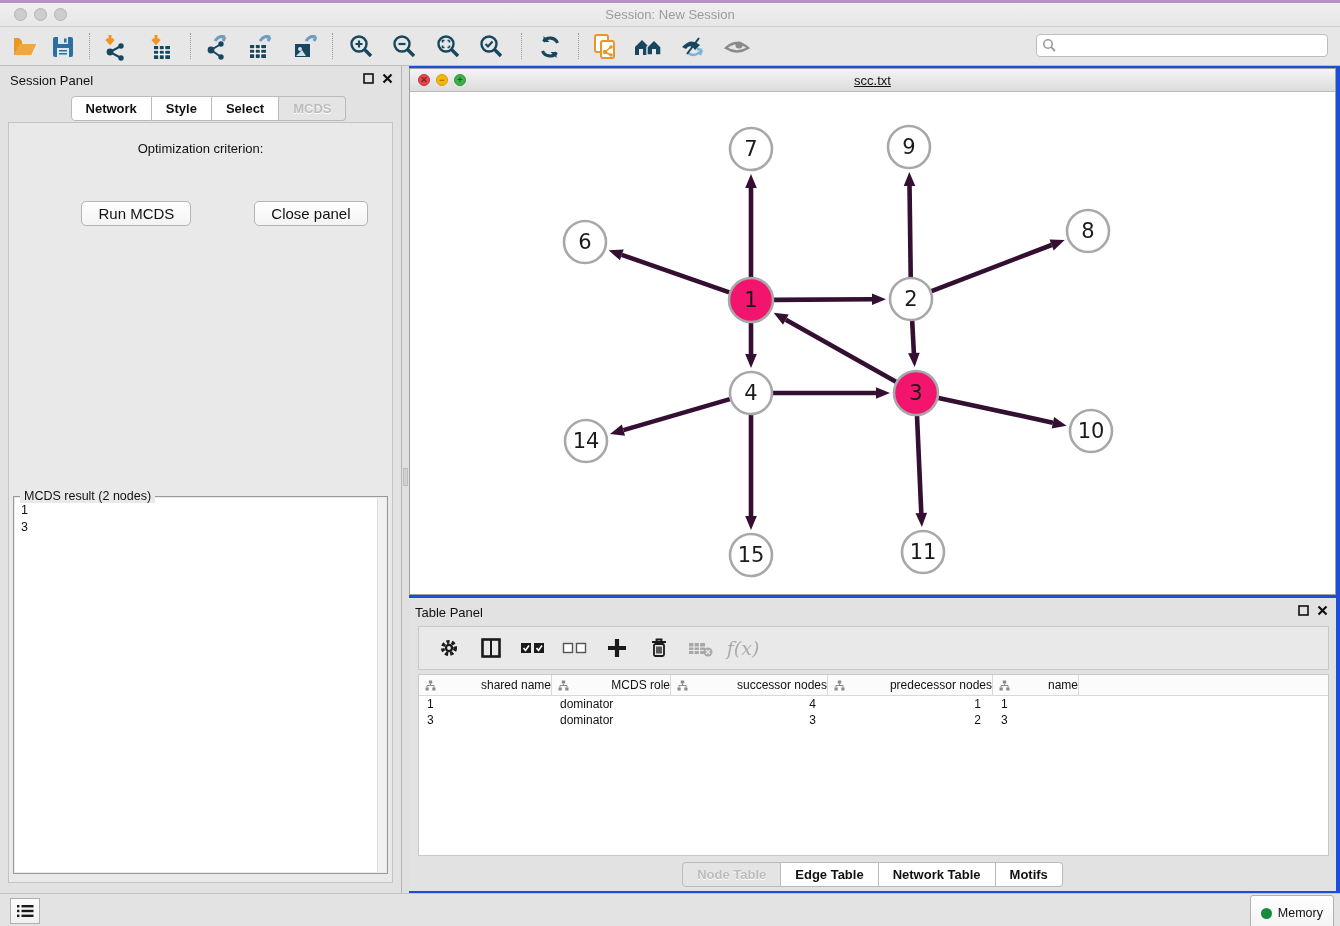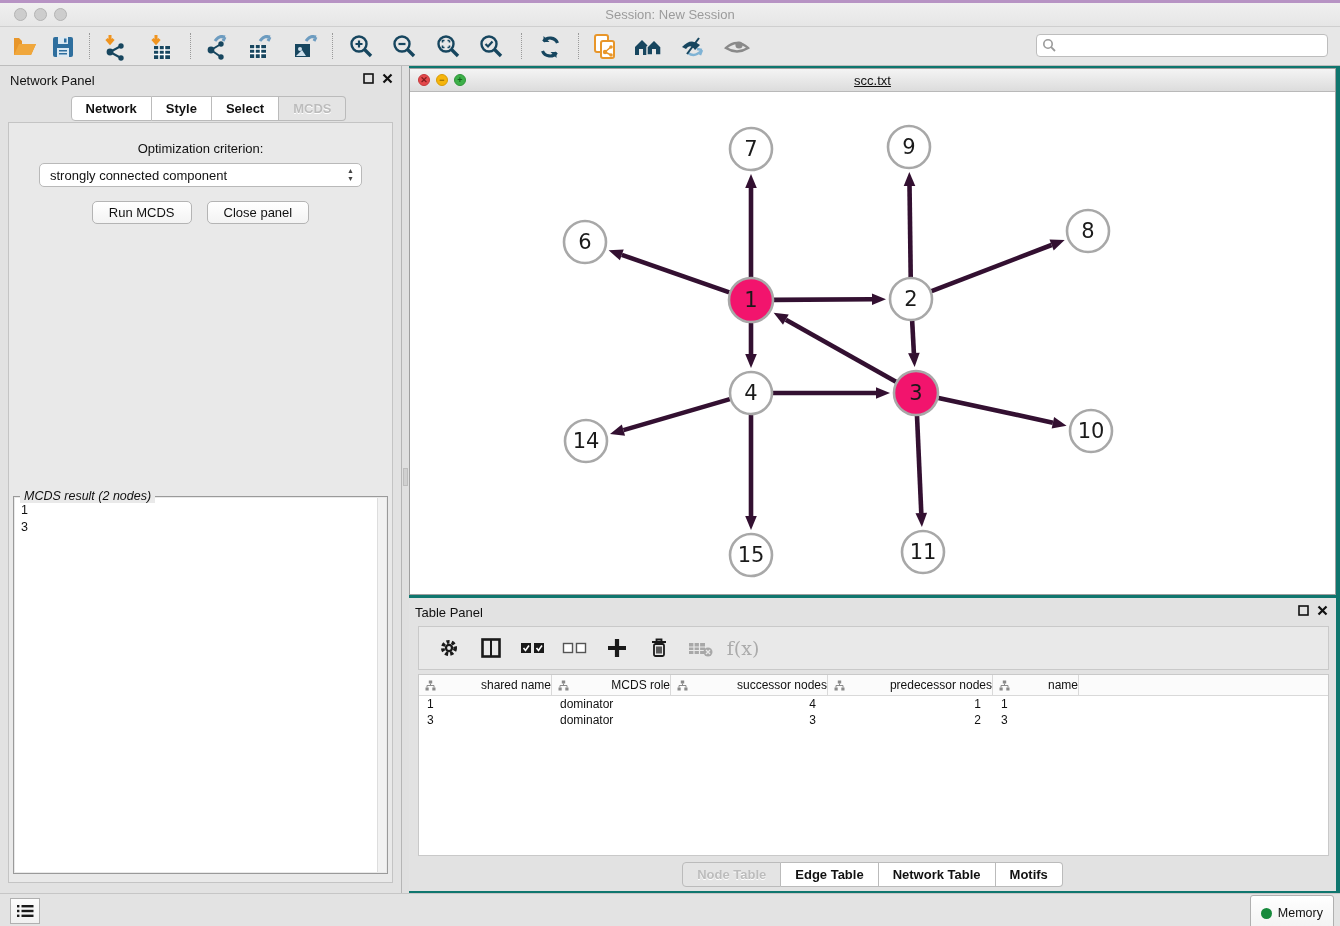--- a/index.html
+++ b/index.html
@@ -1,17 +1,17 @@
 <!DOCTYPE html>
 <html><head>
 <meta charset="utf-8">
 <style>
   * { margin:0; padding:0; box-sizing:border-box; }
   html,body { width:1340px; height:926px; font-family:"Liberation Sans", sans-serif; background:#e4e4e4; overflow:hidden; }
-  #app { position:relative; width:1340px; height:926px; background:#0f766e; border-top:3px solid #b793c4; }
+  #app { position:relative; width:1340px; height:926px; background:#1d4ed8; border-top:3px solid #b793c4; }
 
   
   #titlebar { position:absolute; left:0; top:0; width:100%; height:24px; background:linear-gradient(#f0f0f0,#e6e6e6); border-bottom:1px solid #cfcfcf; }
   .tl-dot { position:absolute; top:5px; width:13px; height:13px; border-radius:50%; background:#cdcdcd; border:1px solid #b4b4b4; }
   #titlebar .title { position:absolute; left:0; right:0; top:4px; text-align:center; font-size:13px; color:#9b9b9b; }
 
   
   #toolbar { position:absolute; left:0; top:24px; width:100%; height:39px; background:#e7e7e7; border-bottom:1px solid #bdbdbd; }
   .tb-btn { position:absolute; top:5px; width:34px; height:30px; display:flex; align-items:center; justify-content:center; cursor:default; }
   .tb-sep { position:absolute; top:6px; height:26px; width:0; border-left:1px dotted #9a9a9a; }
@@ -29,23 +29,23 @@
   .seg-tabs { display:flex; }
   .seg-tab { font-size:13px; font-weight:bold; color:#111; background:#fff; border:1px solid #bbb; border-left:none; padding:4px 14px; line-height:15px; }
   .seg-tab:first-child { border-left:1px solid #bbb; border-radius:4px 0 0 4px; }
   .seg-tab:last-child { border-radius:0 4px 4px 0; }
   .seg-tab.active { background:#e4e4e4; color:#bcbcbc; text-shadow:0 1px 0 #fff; }
   #cp-content { position:absolute; left:8px; right:8px; top:56px; bottom:10px; background:#e9e9e9; border:1px solid #c4c4c4; }
   #opt-label { position:absolute; left:0; right:0; top:18px; text-align:center; font-size:13px; color:#111; }
   #opt-select { position:absolute; left:30px; right:30px; top:40px; height:24px; background:#fff; border:1px solid #b9b9b9; border-radius:5px; font-size:13px; color:#111; display:flex; align-items:center; padding-left:10px; }
   #opt-select .stepper { position:absolute; right:7px; top:3px; font-size:7px; color:#444; line-height:8px; text-align:center; }
   .cp-buttons { position:absolute; left:0; right:0; top:78px; display:flex; justify-content:center; gap:15px; }
-  .mac-btn { background:linear-gradient(#ffffff,#f3f3f3); border:1px solid #b4b4b4; border-radius:5px; font-size:13px; color:#111; padding:3px 16px; }
+  .mac-btn { background:linear-gradient(#ffffff,#f3f3f3); border:1px solid #b4b4b4; border-radius:5px; font-size:15px; color:#111; padding:3px 16px;margin-left:48px; }
   #mcds-result { position:absolute; left:4px; right:4px; top:373px; bottom:8px; border:1px solid #9a9a9a; }
-  #mcds-result .legend { position:absolute; left:6px; top:-8px; background:#e9e9e9; padding:0 4px; font-size:12.5px; color:#111;font-style:italic; }
+  #mcds-result .legend { position:absolute; left:6px; top:-8px; background:#e9e9e9; padding:0 4px; font-size:12.5px; color:#111; }
   #mcds-result .result-area { position:absolute; left:1px; right:1px; top:1px; bottom:1px; background:#fff; }
   #mcds-result .result-lines { padding:4px 0 0 6px; font-size:12.5px; color:#111; line-height:17px; }
   #mcds-result .vscroll { position:absolute; right:0; top:0; bottom:0; width:9px; background:#f2f2f2; border-left:1px solid #ddd; }
 
   
   #net-window { position:absolute; left:409px; top:65px; width:927px; height:527px; background:#fff; border:1px solid #9f9f9f; }
   #net-titlebar { position:absolute; left:0; right:0; top:0; height:23px; background:linear-gradient(#f4f4f4,#dcdcdc); border-bottom:1px solid #b9b9b9; }
   .mini-light { position:absolute; top:5px; width:12px; height:12px; border-radius:50%; font-size:9px; font-weight:bold; text-align:center; line-height:11px; }
   #net-titlebar .title { position:absolute; left:0; right:0; top:4px; text-align:center; font-size:13px; color:#111;text-decoration:underline; }
   #net-canvas { position:absolute; left:0; right:0; top:23px; bottom:0; background:#fff; }
@@ -216,44 +216,40 @@
       <svg width="15" height="15" viewBox="0 0 15 15">
           <circle cx="6" cy="6" r="4.2" stroke="#9a9a9a" stroke-width="1.6" fill="none"></circle>
           <path d="M9.2 9.2 L13 13" stroke="#9a9a9a" stroke-width="1.8"></path>
         </svg>
       <input type="text" placeholder="" style="">
     </div>
   </div>
 
   <div id="control-panel">
     <div class="panel-head">
-      <span class="ph-title">Network Panel</span>
+      <span class="ph-title">Session Panel</span>
       <span class="ph-icons">
         <span><svg width="11" height="11" viewBox="0 0 11 11">
               <rect x="1" y="1" width="9" height="9" fill="none" stroke="#111" stroke-width="1.6"></rect>
             </svg></span>
         <span><svg width="11" height="11" viewBox="0 0 11 11">
               <path d="M1.5 1.5 L9.5 9.5 M9.5 1.5 L1.5 9.5" stroke="#111" stroke-width="2.2"></path>
             </svg></span>
       </span>
     </div>
     <div class="cp-tabs">
         <div class="seg-tabs" id="cp-tabset">
           <div class="seg-tab">Network</div>
           <div class="seg-tab">Style</div>
           <div class="seg-tab">Select</div>
           <div class="seg-tab active">MCDS</div>
         </div>
       </div>
     <div id="cp-content">
       <div id="opt-label">Optimization criterion:</div>
-      <div id="opt-select">
-        <span>strongly connected component</span>
-        <span class="stepper">▲<br>▼</span>
-      </div>
       <div class="cp-buttons">
         <button class="mac-btn">Run MCDS</button>
         <button class="mac-btn">Close panel</button>
       </div>
       <div id="mcds-result">
         <div class="result-area">
           <div class="result-lines" id="result-lines">
               <div>1</div>
               <div>3</div>
             </div>
@@ -436,21 +432,21 @@
       </div>
       <div class="tp-btn">
         <svg width="26" height="18" viewBox="0 0 26 18">
             <rect x="1" y="4" width="16" height="11" fill="#a8a8a8"></rect>
             <path d="M1 8 h16 M1 11.5 h16 M6 4 v11 M11.5 4 v11" stroke="#e9e9e9" stroke-width="1.2"></path>
             <circle cx="20" cy="13" r="4.5" fill="#a8a8a8"></circle>
             <path d="M18 11 L22 15 M22 11 L18 15" stroke="#e9e9e9" stroke-width="1.4"></path>
           </svg>
       </div>
       <div class="tp-btn">
-        <span style="font-family:'DejaVu Serif',serif; font-size:19px; color:#ababab;">f(x)</span>
+        <span style="font-family:'DejaVu Serif',serif; font-style:italic; font-size:19px; color:#ababab;">f(x)</span>
       </div>
     </div>
     <div id="tp-table">
       <div class="tr-head" id="tp-thead">
           <div class="th" style="width: 133px;">
             <svg width="11" height="11" viewBox="0 0 11 11">
               <rect x="3.8" y="0.5" width="3.4" height="3" fill="#8a8a8a"></rect>
               <path d="M5.5 3.5 v2 M2 7.5 v-2 h7 v2" stroke="#8a8a8a" stroke-width="1" fill="none"></path>
               <rect x="0.5" y="7.5" width="3.2" height="3" fill="#8a8a8a"></rect>
               <rect x="7.3" y="7.5" width="3.2" height="3" fill="#8a8a8a"></rect>

